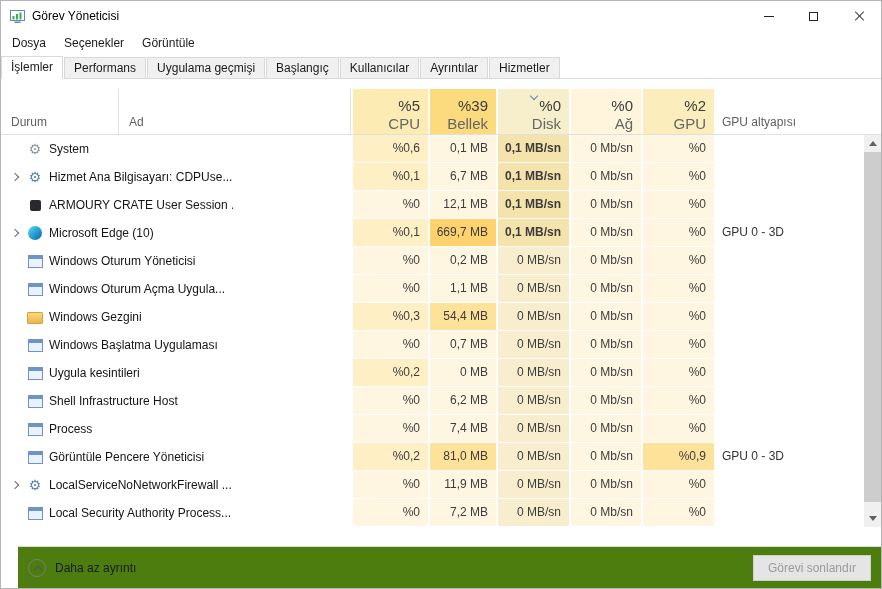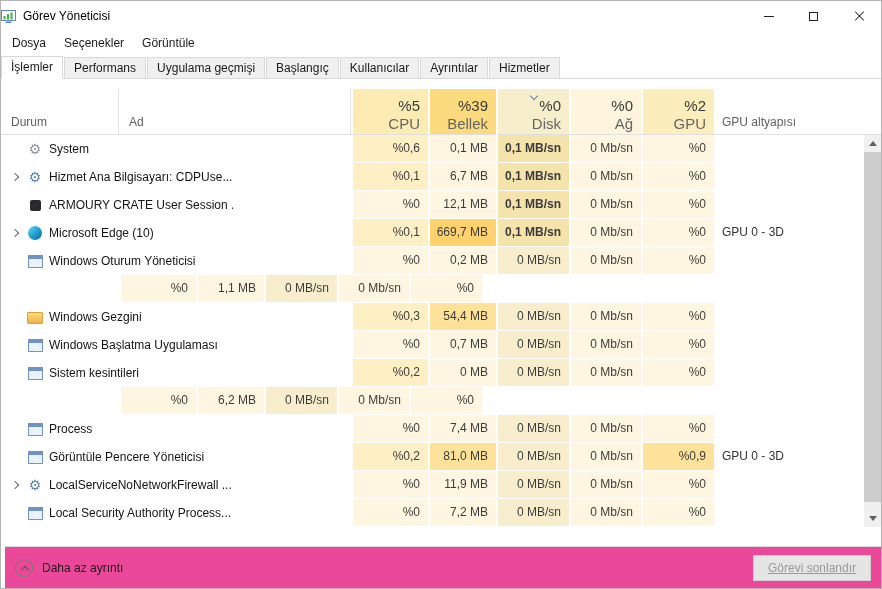--- a/index.html
+++ b/index.html
@@ -1,20 +1,20 @@
 <!DOCTYPE html>
 <html style="--accent: #5b87b8; --heat0: #fff6e1; --heat1: #ffefc4; --heat2: #ffe29a; --heat3: #ffd26e; --heat0sel: #f8eecd; --heat1sel: #f5e3ac; --hcpu: #fcecb4; --hmem: #fbdb7e; --hdisk: #f7eecb; --hnet: #fef5dc; --hgpu: #fceebc;"><head>
 <meta charset="utf-8">
 <style>
   * { margin:0; padding:0; box-sizing:border-box; }
   html,body { background:#fff; font-family:"Liberation Sans", sans-serif; }
   .win { position:relative; width:882px; height:589px; background:#fff; border:1px solid #b5b5b5; overflow:hidden; }
 
   
-  .titlebar { height:30px; display:flex; align-items:center; }
+  .titlebar { height:30px; display:flex; align-items:center; padding-left:9px; }
   .title-text { margin-left:7px; font-size:12px; color:#000; }
   .win-controls { margin-left:auto; display:flex; height:30px; }
   .ctl { width:45px; height:30px; display:flex; align-items:center; justify-content:center; }
   .g-min { width:10px; height:1px; background:#222; }
   .g-max { width:9px; height:9px; border:1px solid #222; }
   .g-close { position:relative; width:12px; height:12px; }
   .g-close::before,.g-close::after { content:""; position:absolute; left:6px; top:0; width:1px; height:12px; background:#222; }
   .g-close::before { transform:rotate(45deg); }
   .g-close::after { transform:rotate(-45deg); }
 
@@ -77,25 +77,25 @@
 
   
   .scrollbar { position:absolute; top:134px; right:0; width:17px; height:392px; background:#f0f0f0; }
   .sarrow { position:absolute; left:0; width:17px; height:17px; display:flex; align-items:center; justify-content:center; }
   .sarrow.sup { top:0; } .sarrow.sdown { bottom:0; }
   .tri-up { width:0; height:0; border-left:4px solid transparent; border-right:4px solid transparent; border-bottom:5px solid #606060; }
   .tri-down { width:0; height:0; border-left:4px solid transparent; border-right:4px solid transparent; border-top:5px solid #606060; }
   .sthumb { position:absolute; left:0; top:17px; width:17px; height:350px; background:#cdcdcd; }
 
   
-  .footer { position:absolute; left:4px; right:0; bottom:0; height:42px; border-top:1px solid #dcdcdc; background:#ec4899; display:flex; align-items:center; padding:0 10px; }
+  .footer { position:absolute; left:17px; right:0; bottom:0; height:42px; border-top:1px solid #dcdcdc; background:#4d7c0f; display:flex; align-items:center; padding:0 10px; }
   .details-toggle { display:flex; align-items:center; gap:9px; font-size:12px; color:#1a1a1a; }
   .circ { width:18px; height:18px; border:1px solid #7a7a7a; border-radius:50%; position:relative; flex:none; }
   .circ::before { content:""; position:absolute; left:5.5px; top:7px; width:5px; height:5px; border-top:1px solid #555; border-left:1px solid #555; transform:rotate(45deg); }
-  .endtask { margin-left:auto; height:26px; padding:0 14px; background:#e5e5e5; border:1px solid #d0d0d0; color:#9a9a9a; font-size:12px; font-family:"Liberation Sans",sans-serif;text-decoration:underline; }
+  .endtask { margin-left:auto; height:26px; padding:0 14px; background:#e5e5e5; border:1px solid #d0d0d0; color:#9a9a9a; font-size:12px; font-family:"Liberation Sans",sans-serif; }
 </style>
 </head>
 <body>
 
 <div class="win">
 
   <div class="titlebar">
     <svg width="15" height="15" viewBox="0 0 15 15">
       <rect x="0.5" y="1.5" width="14" height="10" fill="#ffffff" stroke="#5f87b9"></rect>
       <rect x="2.5" y="7" width="2" height="3.5" fill="#3fae49"></rect>
@@ -237,20 +237,25 @@
       <div class="cell cdur"></div>
       <div class="cell v ccpu h0">%0</div>
       <div class="cell v cmem h0">0,2 MB</div>
       <div class="cell v cdisk h0s">0 MB/sn</div>
       <div class="cell v cnet h0">0 Mb/sn</div>
       <div class="cell v cgpu h0">%0</div>
       <div class="cell ceng"></div>
     </div>
 
     <div class="row">
+      <div class="cell cname">
+        <span class="exp"></span>
+        <span class="ric i-window"></span>
+        <span class="nm">Windows Oturum Açma Uygula...</span>
+      </div>
       <div class="cell cdur"></div>
       <div class="cell v ccpu h0">%0</div>
       <div class="cell v cmem h0">1,1 MB</div>
       <div class="cell v cdisk h0s">0 MB/sn</div>
       <div class="cell v cnet h0">0 Mb/sn</div>
       <div class="cell v cgpu h0">%0</div>
       <div class="cell ceng"></div>
     </div>
 
     <div class="row">
@@ -280,32 +285,37 @@
       <div class="cell v cdisk h0s">0 MB/sn</div>
       <div class="cell v cnet h0">0 Mb/sn</div>
       <div class="cell v cgpu h0">%0</div>
       <div class="cell ceng"></div>
     </div>
 
     <div class="row">
       <div class="cell cname">
         <span class="exp"></span>
         <span class="ric i-window"></span>
-        <span class="nm">Sistem kesintileri</span>
+        <span class="nm">Uygula kesintileri</span>
       </div>
       <div class="cell cdur"></div>
       <div class="cell v ccpu h1">%0,2</div>
       <div class="cell v cmem h0">0 MB</div>
       <div class="cell v cdisk h0s">0 MB/sn</div>
       <div class="cell v cnet h0">0 Mb/sn</div>
       <div class="cell v cgpu h0">%0</div>
       <div class="cell ceng"></div>
     </div>
 
     <div class="row">
+      <div class="cell cname">
+        <span class="exp"></span>
+        <span class="ric i-window"></span>
+        <span class="nm">Shell Infrastructure Host</span>
+      </div>
       <div class="cell cdur"></div>
       <div class="cell v ccpu h0">%0</div>
       <div class="cell v cmem h0">6,2 MB</div>
       <div class="cell v cdisk h0s">0 MB/sn</div>
       <div class="cell v cnet h0">0 Mb/sn</div>
       <div class="cell v cgpu h0">%0</div>
       <div class="cell ceng"></div>
     </div>
 
     <div class="row">

